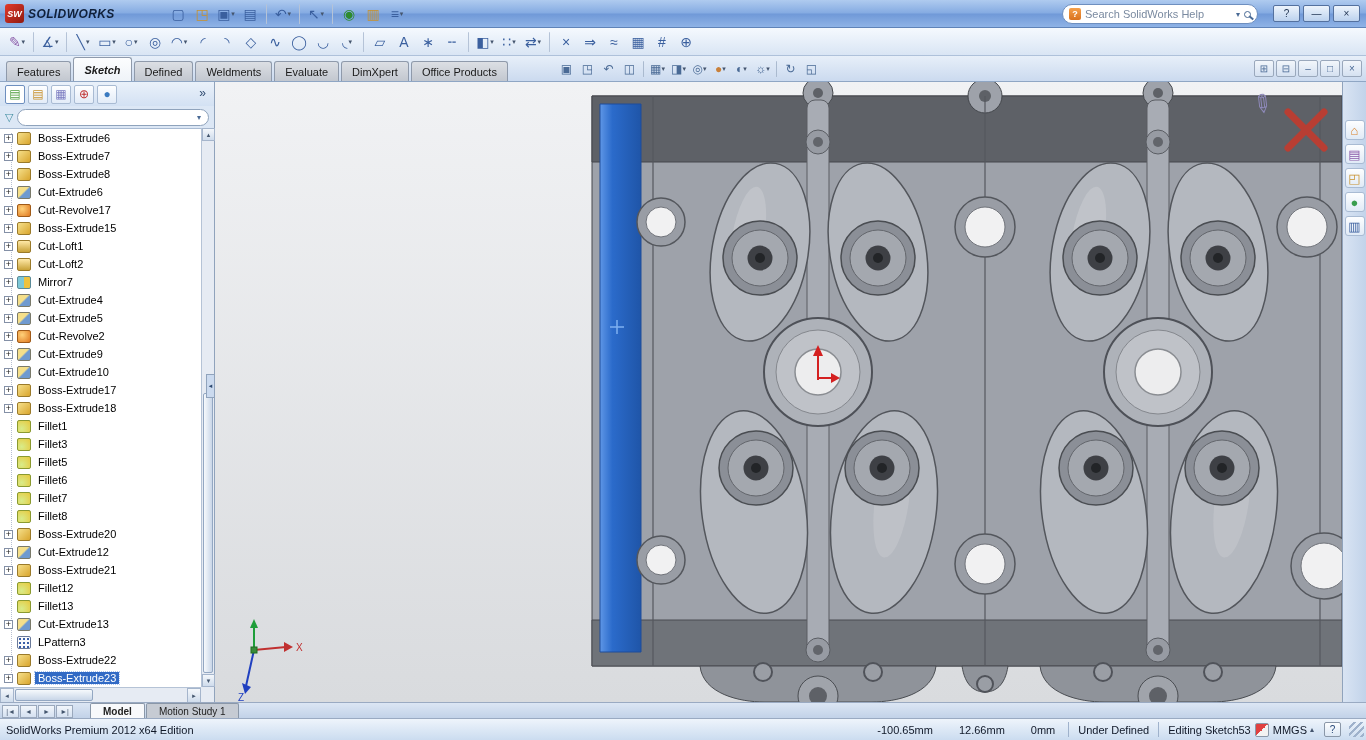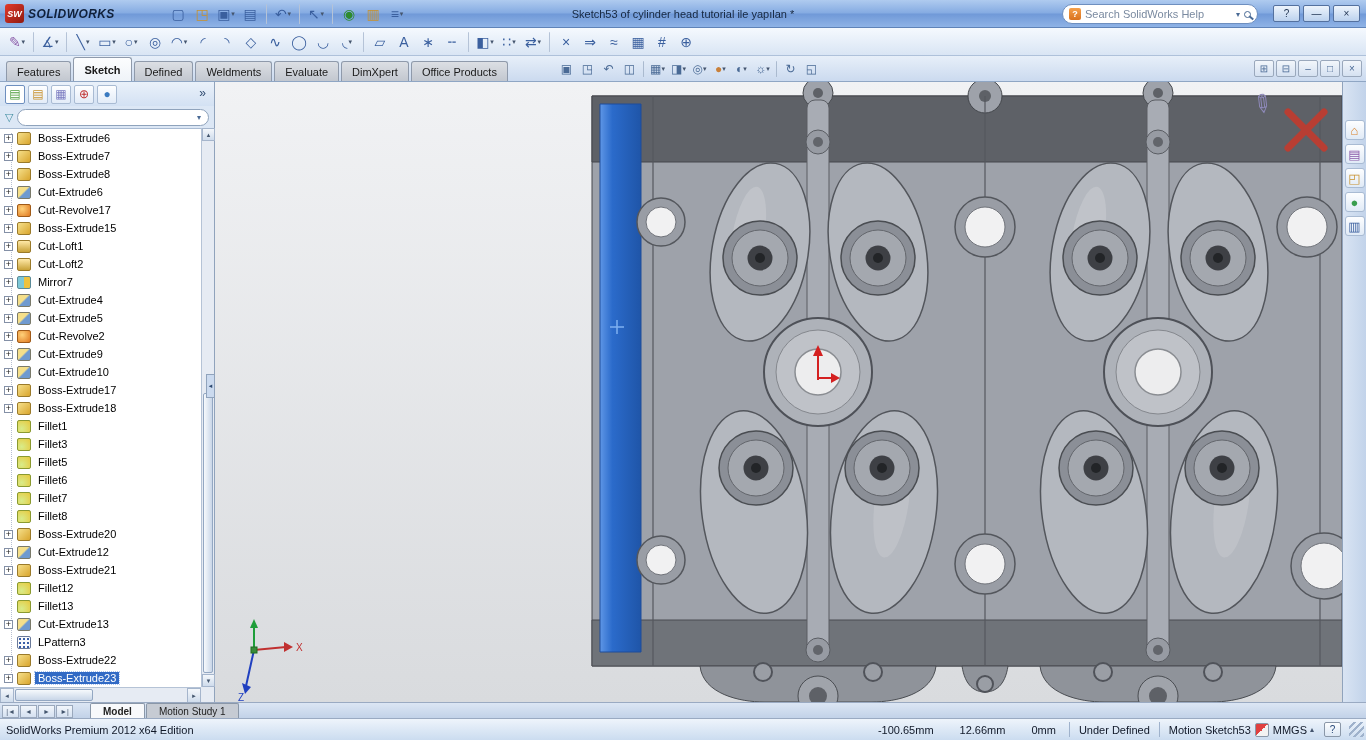--- a/index.html
+++ b/index.html
@@ -45,21 +45,21 @@
   .hbtn.dropdown::after { content:"▾"; font-size:7px; color:#44556E; }
   .hbtn.sep { min-width:1px; width:1px; height:16px; padding:0; background:#AABACF; margin:0 3px; border:none; }
 
   
   .tabrow { position:absolute; left:0; top:56px; width:1366px; height:26px;
     background:linear-gradient(#E7EFF9,#CBDAEF); border-bottom:1px solid #8FA6C4; }
   .tabs { position:absolute; left:6px; bottom:0; display:flex; align-items:flex-end; }
   .tab { height:20px; padding:8px 10px; margin-right:2px; display:flex; align-items:center;
     background:linear-gradient(#DCDFE4,#C2C7CF); border:1px solid #8F9AAB; border-bottom:none;
     border-radius:3px 3px 0 0; color:#1A1A1A; }
-  .tab.active { height:24px; background:linear-gradient(#FCFDFE,#EFF3F8); font-weight:bold; }
+  .tab.active { height:24px; background:linear-gradient(#FCFDFE,#EFF3F8); font-weight:bold;font-style:italic; }
   .headsup { position:absolute; left:556px; top:3px; display:flex; align-items:center; }
   .docctrl { position:absolute; right:4px; top:4px; display:flex; align-items:center; gap:2px; }
   .docctrl .hbtn { border:1px solid #9AA8BC; background:linear-gradient(#F2F6FB,#D5E1F1); height:17px; min-width:20px; font-size:10px; }
 
   
   .leftpanel { position:absolute; left:0; top:82px; width:215px; height:620px;
     background:#DCE7F5; border-right:1px solid #90A3BC; }
   .ptabs { height:24px; display:flex; align-items:center; gap:3px; padding:0 5px;
     background:linear-gradient(#EAF1FA,#D3E1F3); }
   .ptab { width:20px; height:19px; border:1px solid #A9BBD3; border-radius:2px;
@@ -191,21 +191,20 @@
       </span>
 
       <span class="tbtn">
         <span class="g" style="color: rgb(200, 146, 46);">▥</span>
       </span>
 
       <span class="tbtn dropdown">
         <span class="g">≡</span>
       </span>
     </div>
-  <div class="doc-title">Sketch53 of cylinder head tutorial ile yapılan *</div>
   <div class="search">
     <span class="search-brand">?</span>
     <input value="" placeholder="Search SolidWorks Help" style="">
     <span class="sdd">▾</span>
     <span class="mag"></span>
   </div>
   <div class="winbtns">
     <span class="wbtn">?</span>
     <span class="wbtn">—</span>
     <span class="wbtn">×</span>
@@ -898,21 +897,21 @@
   <span class="edition">SolidWorks Premium 2012 x64 Edition</span>
   <div class="sright">
     <div class="coords">
       <span>-100.65mm</span>
       <span>12.66mm</span>
       <span>0mm</span>
     </div>
     <span class="ssep"></span>
     <span>Under Defined</span>
     <span class="ssep"></span>
-    <span>Motion Sketch53</span>
+    <span>Editing Sketch53</span>
     <span class="sicon"></span>
     <span class="units">
       <span>MMGS</span>
       <span class="udd">▴</span>
     </span>
     <span class="qtip">?</span>
     <span class="grip"></span>
   </div>
 </div>
 

